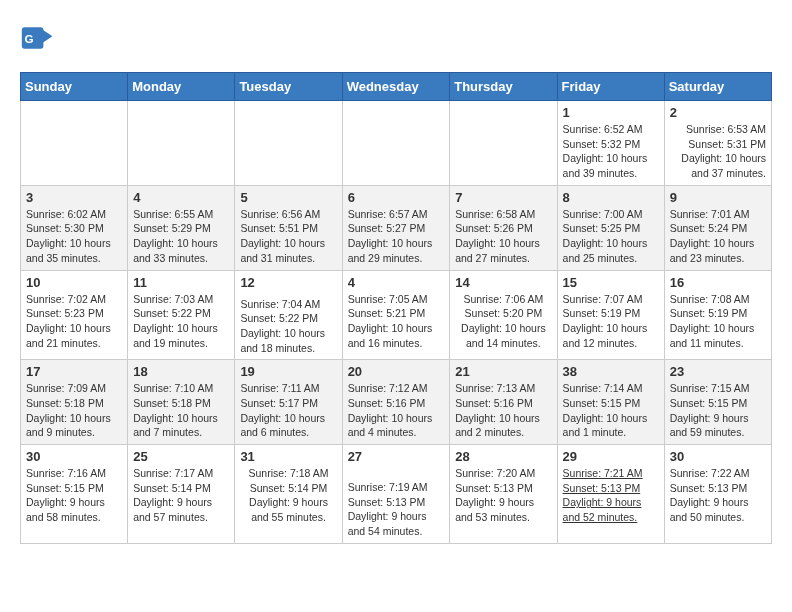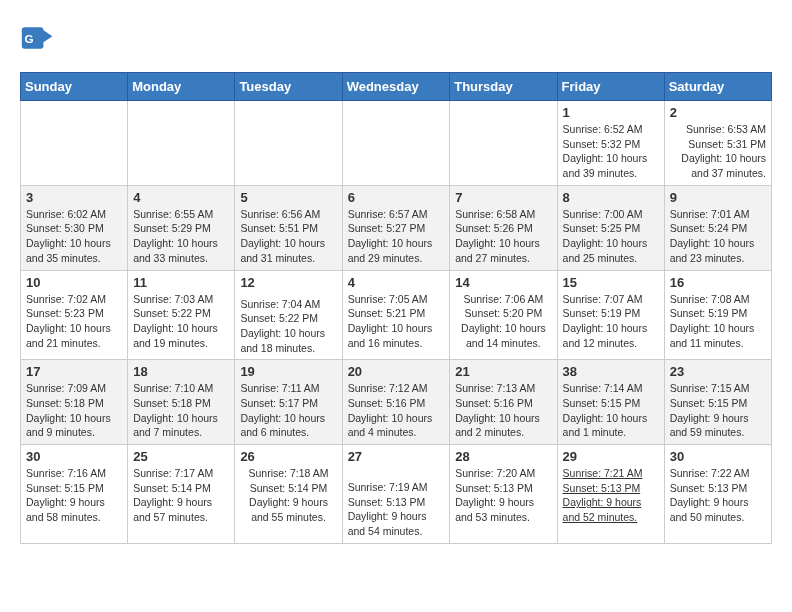--- a/index.html
+++ b/index.html
@@ -309,21 +309,21 @@
 and 58 minutes.</div>
         </td>
         <td>
           <span class="day-number">25</span>
           <div class="day-info" style="white-space: pre-line;">Sunrise: 7:17 AM
 Sunset: 5:14 PM
 Daylight: 9 hours
 and 57 minutes.</div>
         </td>
         <td>
-          <span class="day-number">26</span>
+          <span class="day-number">31</span>
           <div class="day-info" style="white-space: pre-line; text-align: center;">Sunrise: 7:18 AM
 Sunset: 5:14 PM
 Daylight: 9 hours
 and 55 minutes.</div>
         </td>
         <td>
           <span class="day-number">27</span>
           <div class="day-info" style="white-space: pre-line; margin-top: 16px;">Sunrise: 7:19 AM
 Sunset: 5:13 PM
 Daylight: 9 hours

